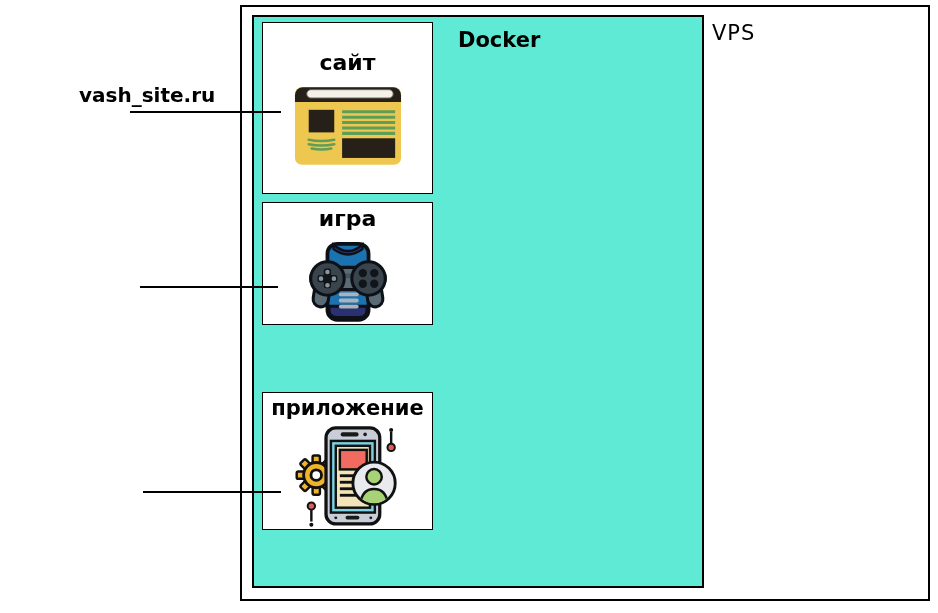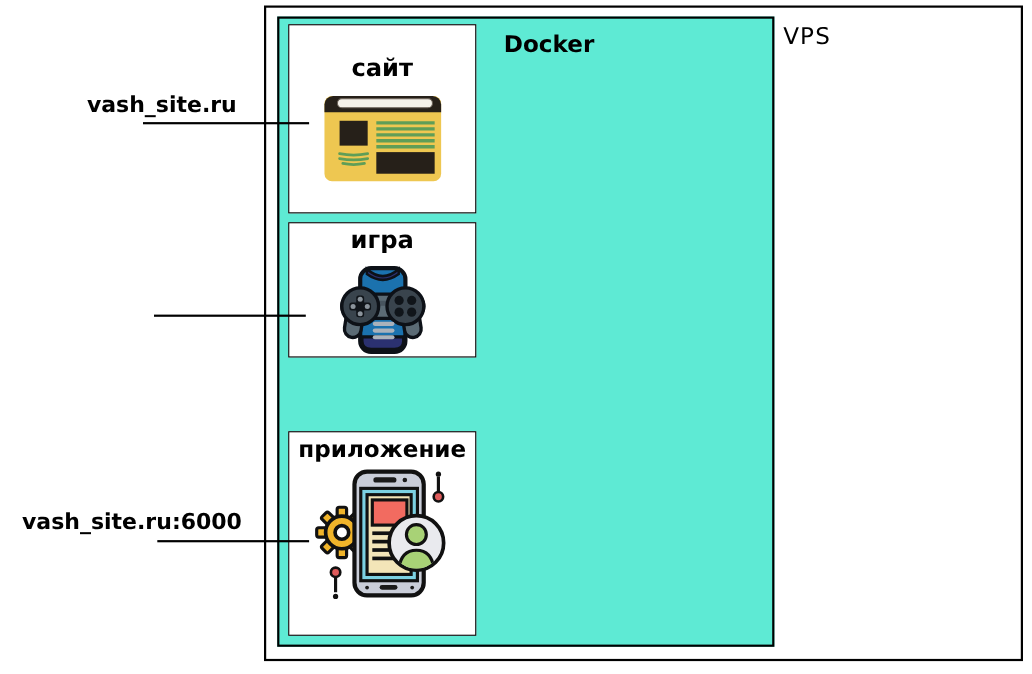--- a/index.html
+++ b/index.html
@@ -14,21 +14,21 @@
 
   .docker-box { position:absolute; left:252px; top:15px; width:452px; height:573px;
                 border:2px solid #000; background:#5eead4; }
   .docker-label { position:absolute; left:204px; top:12px; font-size:21px; font-weight:bold;
                   line-height:1.1; }
 
   .service-box { position:absolute; left:8px; width:171px; border:1.5px solid #000;
                  background:#ffffff; display:flex; flex-direction:column; align-items:center; }
   .box-site { top:5px;   height:172px; }
   .box-game { top:185px; height:123px; }
-  .box-app  { top:375px; height:186px; }
+  .box-app  { top:375px; height:138px; }
 
   .service-title { font-weight:bold; line-height:1.15; white-space:nowrap; }
   .title-site { font-size:22px; margin-top:27px; }
   .title-game { font-size:22px; margin-top:3px; }
   .title-app  { font-size:21px; margin-top:3px; }
 
   .icon-site { margin-top:10px; }
   .icon-game { margin-top:9px; }
   .icon-app  { margin-top:3px; }
 
@@ -162,19 +162,18 @@
         <g>
           <circle cx="20" cy="102" r="4.5" stroke="#111" stroke-width="2.5" fill="#e05c5c"></circle>
           <line x1="20" y1="107" x2="20" y2="121" stroke="#111" stroke-width="3"></line>
           <circle cx="20" cy="125" r="2.5" fill="#111"></circle>
         </g>
       </svg>
     </div>
   </div>
 
   <div class="endpoint ep-site">vash_site.ru</div>
-  <div class="endpoint ep-app">vash_site.ru:6000</div>
 
   <div class="connector line-site"></div>
   <div class="connector line-game"></div>
   <div class="connector line-app"></div>
 
 </div>
 
 </body></html>

